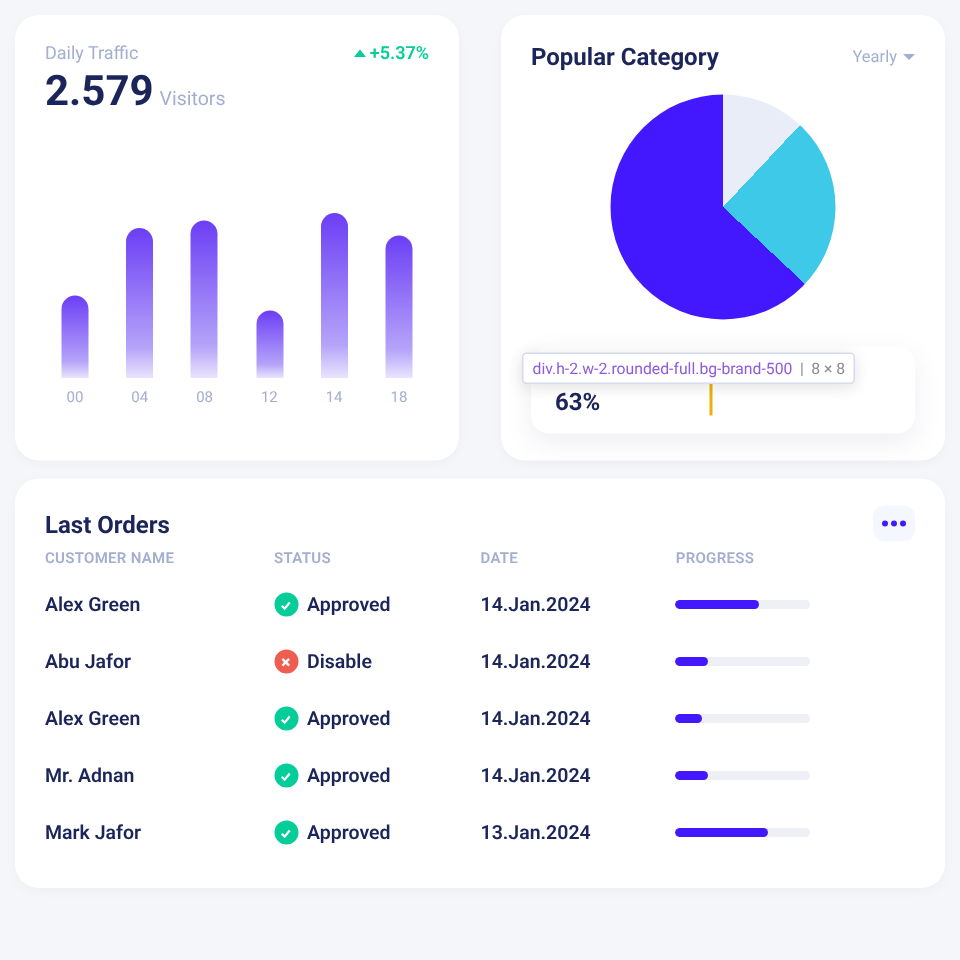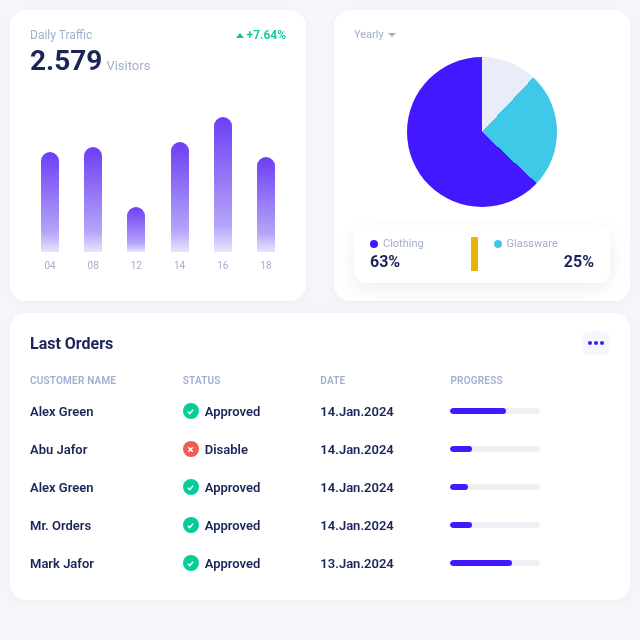--- a/index.html
+++ b/index.html
@@ -23,29 +23,29 @@
 .yearly{font-size:11px;color:#a3aed0;display:flex;align-items:center;gap:4px;cursor:pointer}
 .chev{width:0;height:0;border-left:4px solid transparent;border-right:4px solid transparent;border-top:4px solid #a3aed0}
 .pie-wrap{display:flex;justify-content:center;padding:6px 0 10px}
 .pie{width:150px;height:150px;border-radius:50%;background:conic-gradient(#e9edf7 0deg 43.2deg,#3ec9e8 43.2deg 133.2deg,#4318ff 133.2deg 360deg)}
 .tooltip{position:absolute;top:225px;left:14px;background:#fff;border:1px solid #d7dbec;border-radius:3px;padding:3px 6px;font-size:10.5px;font-family:Menlo,monospace;box-shadow:0 2px 10px rgba(0,0,0,0.12);white-space:nowrap}
 .tooltip .sel{color:#8f5bdc}
 .tooltip .sep{color:#8a8a8a;margin:0 5px}
 .tooltip .dim{color:#8a8a8a}
 .legend{display:flex;border-radius:12px;background:#fff;box-shadow:0 6px 18px rgba(112,112,160,0.12);padding:12px 16px;margin-top:8px}
 .leg-item{flex:1}
-.leg-item:first-child{border-right:7px solid #eab308}
+.leg-item:first-child{border-right:2px solid #eab308}
 .leg-top{display:flex;align-items:center;gap:5px}
 .dot{width:8px;height:8px;border-radius:50%}
 .dot-purple{background:#4318ff}
 .dot-cyan{background:#3ec9e8}
 .leg-lbl{font-size:11px;color:#a3aed0}
 .leg-val{font-size:16px;font-weight:700;color:#1b2559;margin-top:2px}
 .orders{margin-top:12px}
-.orders-head{display:flex;justify-content:space-between;align-items:center;margin-bottom:14px}
+.orders-head{display:flex;justify-content:space-between;align-items:center;}
 .more{width:28px;height:24px;border-radius:8px;background:#f4f7fe;display:flex;align-items:center;justify-content:center;cursor:pointer}
 .more-dots{display:flex;gap:2px}
 .more-dots span{width:4px;height:4px;border-radius:50%;background:#4318ff}
 table{width:100%;border-collapse:collapse}
 th{text-align:left;font-size:10px;font-weight:600;color:#a3aed0;text-transform:uppercase;letter-spacing:0.2px;padding:6px 0}
 td{padding:11px 0;font-size:13px;font-weight:600;color:#1b2559}
 .status{display:flex;align-items:flex-end;gap:6px}
 .badge{width:16px;height:16px;border-radius:50%;display:flex;align-items:center;justify-content:center}
 .badge-ok{background:#05cd99}
 .badge-err{background:#ee5d50}
@@ -58,74 +58,75 @@
 
 <div class="row">
   <div class="card traffic">
     <div class="traffic-head">
       <div>
         <div class="traffic-label">Daily Traffic</div>
         <div class="traffic-val">
           <span>2.579</span><span class="traffic-unit">Visitors</span>
         </div>
       </div>
-      <div class="delta"><span class="delta-caret"></span><span>+7.64%</span></div>
+      <div class="delta"><span class="delta-caret"></span><span>+5.37%</span></div>
     </div>
     <div class="bars">
         <div class="bar-wrap">
+          <div class="bar" style="height:54.99999999999999px"></div>
+          <div class="bar-lbl">00</div>
+        </div>
+        <div class="bar-wrap">
           <div class="bar" style="height:100px"></div>
           <div class="bar-lbl">04</div>
         </div>
         <div class="bar-wrap">
           <div class="bar" style="height:105px"></div>
           <div class="bar-lbl">08</div>
         </div>
         <div class="bar-wrap">
           <div class="bar" style="height:45px"></div>
           <div class="bar-lbl">12</div>
         </div>
         <div class="bar-wrap">
           <div class="bar" style="height:109.99999999999999px"></div>
           <div class="bar-lbl">14</div>
         </div>
         <div class="bar-wrap">
-          <div class="bar" style="height:135px"></div>
-          <div class="bar-lbl">16</div>
-        </div>
-        <div class="bar-wrap">
           <div class="bar" style="height:95px"></div>
           <div class="bar-lbl">18</div>
         </div>
       </div>
   </div>
 
   <div class="card popcat">
     <div class="popcat-head">
+      <div class="card-title">Popular Category</div>
       <div class="yearly">
           <span>Yearly</span>
           <span class="chev"></span>
         </div>
     </div>
     <div class="pie-wrap">
         <div class="pie"></div>
       </div>
+    <div class="tooltip"><span class="sel">div.h-2.w-2.rounded-full.bg-brand-500</span><span class="sep">|</span><span class="dim">8 × 8</span></div>
     <div class="legend">
       <div class="leg-item">
         <div class="leg-top">
             <span class="dot dot-purple"></span>
             <span class="leg-lbl">Clothing</span>
           </div>
         <div class="leg-val">63%</div>
       </div>
       <div class="leg-item" style="padding-left:16px">
         <div class="leg-top">
             <span class="dot dot-cyan"></span>
             <span class="leg-lbl">Glassware</span>
           </div>
-        <div class="leg-val" style="text-align:right">25%</div>
       </div>
     </div>
   </div>
 </div>
 
 <div class="card orders">
   <div class="orders-head">
     <div class="card-title">Last Orders</div>
     <div class="more">
         <div class="more-dots">
@@ -197,21 +198,21 @@
             </div>
           </td>
           <td>14.Jan.2024</td>
           <td>
             <div class="prog">
               <div class="prog-fill" style="width:20%"></div>
             </div>
           </td>
         </tr>
         <tr>
-          <td>Mr. Orders</td>
+          <td>Mr. Adnan</td>
           <td>
             <div class="status">
               <span class="badge badge-ok">
                 <svg viewBox="0 0 24 24" fill="none" stroke="#fff" stroke-width="4">
                   <polyline points="5,13 10,18 19,7"></polyline>
                 </svg>
               </span>
               <span>Approved</span>
             </div>
           </td>

